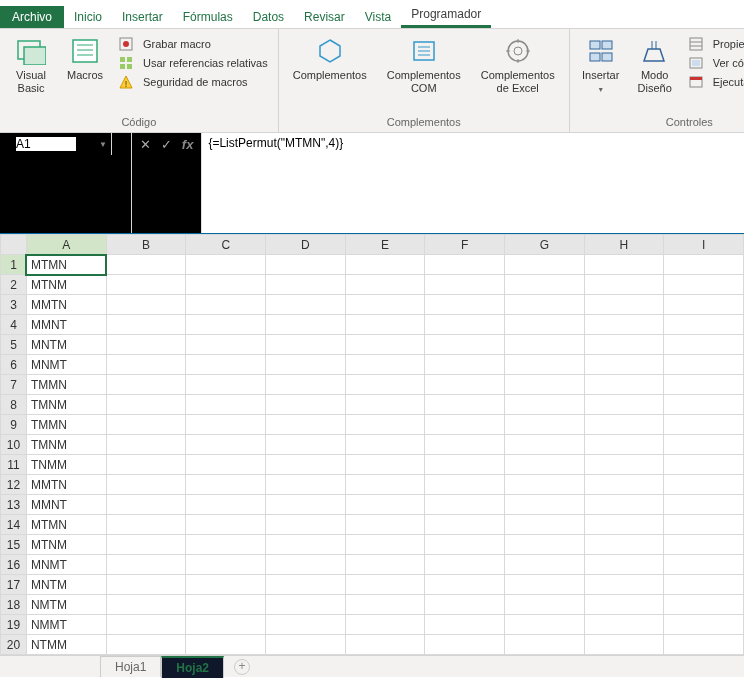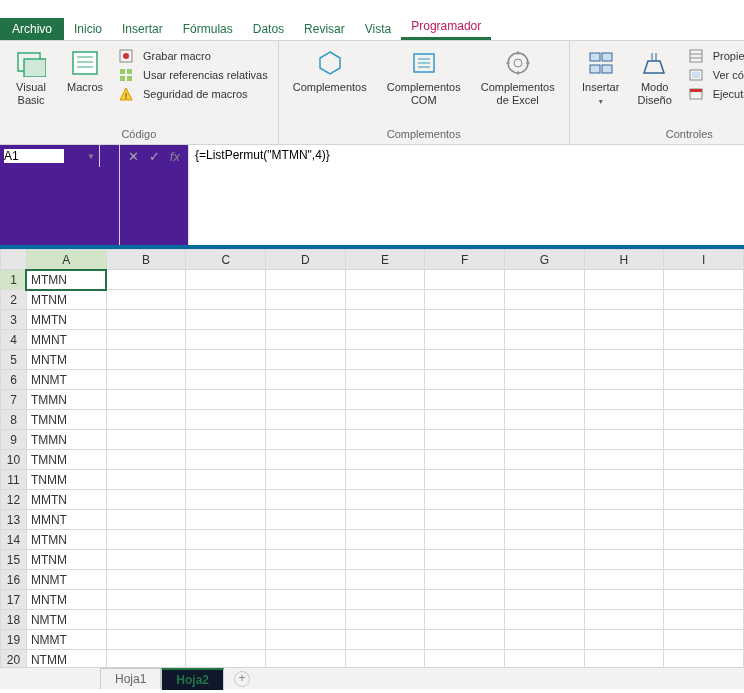--- a/index.html
+++ b/index.html
@@ -1,62 +1,62 @@
 <!DOCTYPE html>
 <html><head>
 <meta charset="utf-8">
 <style>
 * { box-sizing: border-box; margin: 0; padding: 0; }
 body { font-family: "Segoe UI", Tahoma, sans-serif; font-size: 12px; background: #fff; width: 744px; height: 693px; overflow: hidden; color: #333; }
 
 
-.ribbon-tabs { display: flex; background: #fff; border-bottom: none; height: 40px; align-items: flex-end; }
+.ribbon-tabs { display: flex; background: #fff; border-bottom: none; height: 28px; align-items: flex-end; }
 .ribbon-tab { padding: 4px 10px; font-size: 12px; color: #217346; cursor: pointer; }
 .ribbon-tab.file { background: #217346; color: #fff; padding: 4px 12px; }
-.ribbon-tab.active { border-bottom: 3px solid #217346; color: #be185d; font-weight: normal; }
+.ribbon-tab.active { border-bottom: 3px solid #217346; color: #404040; font-weight: normal; }
 
 
 .ribbon { display: flex; background: #f3f2f1; border-top: 1px solid #d4d4d4; border-bottom: 1px solid #d4d4d4; height: 105px; }
 .ribbon-group { display: flex; flex-direction: column; border-right: 1px solid #d4d4d4; padding: 2px 6px 0 6px; }
 .ribbon-group-body { display: flex; flex: 1; align-items: flex-start; gap: 4px; }
 .ribbon-group-label { text-align: center; font-size: 11px; color: #666; padding: 2px 0 4px 0; }
 
 .big-btn { display: flex; flex-direction: column; align-items: center; justify-content: flex-start; width: 50px; padding: 4px 2px; cursor: pointer; font-size: 11px; text-align: center; line-height: 1.2; }
 .big-btn .icon-box { width: 32px; height: 32px; margin-bottom: 2px; display: flex; align-items: center; justify-content: center; }
 .big-btn .label-txt { min-height: 28px; }
 
 .small-btn-stack { display: flex; flex-direction: column; gap: 1px; padding-top: 4px; }
 .small-btn { display: flex; align-items: center; gap: 9px; padding: 1px 4px; cursor: pointer; font-size: 11px; white-space: nowrap; }
 .small-icon { width: 16px; height: 16px; display: inline-flex; align-items: center; justify-content: center; }
 
 .chev-down { font-size: 8px; color: #666; }
 
 
-.formula-row { display: flex; border-bottom: 4px solid #0369a1; background: #4c1d95; }
+.formula-row { display: flex; border-bottom: 1px solid #0369a1; background: #000000; padding-left: 12px; }
 .name-box { width: 100px; display: flex; align-items: center; border-right: 1px solid #d4d4d4; padding: 2px 4px; height: 22px; font-size: 12px; }
 .name-box input { border: none; width: 60px; font-size: 12px; outline: none; }
 .name-box .dd { font-size: 8px; color: #888; margin-left: auto; }
 .fx-area { display: flex; flex: 1; }
 .fx-controls { display: flex; align-items: flex-start; gap: 10px; padding: 4px 8px 0 8px; color: #aaa; font-size: 13px; border-right: 1px solid #e0e0e0; }
-.fx-controls .fx { font-style: italic; color: #888; }
+.fx-controls .fx { font-style: italic; color: #888; font-weight: bold; }
 .formula-input { flex: 1; padding: 3px 6px; font-size: 12px; border: none; outline: none; height: 100px; resize: none; font-family: inherit; }
 
 
 .grid-wrap { position: relative; }
 .grid { border-collapse: collapse; table-layout: fixed; }
 .grid th, .grid td { border: 1px solid #d9d9d9; font-size: 12px; font-weight: normal; }
 .grid th.col-head { background: #e6e6e6; text-align: center; height: 20px; width: 80px; color: #333; }
 .grid th.corner { background: #e6e6e6; width: 26px; }
 .grid th.row-head { background: #e6e6e6; text-align: center; width: 26px; height: 20px; color: #333; }
 .grid td { padding: 0 4px; height: 20px; background: #fff; text-align: left; }
 .grid th.col-head.sel, .grid th.row-head.sel { background: #d3e5c9; }
 .grid td.active { outline: 2px solid #217346; outline-offset: -1px; }
 
 
-.sheet-tabs { position: absolute; bottom: 4px; left: 0; right: 0; display: flex; align-items: center; height: 22px; background: #f3f2f1; border-top: 1px solid #d4d4d4; padding-left: 100px; gap: 0; font-size: 12px; }
+.sheet-tabs { position: absolute; bottom: 16px; left: 0; right: 0; display: flex; align-items: center; height: 22px; background: #f3f2f1; border-top: 1px solid #d4d4d4; padding-left: 100px; gap: 0; font-size: 12px; }
 .sheet-tab { padding: 3px 14px; border: 1px solid #ccc; border-bottom: none; background: #f3f2f1; color: #666; cursor: pointer; }
 .sheet-tab.active { background: #0f172a; color: #217346; font-weight: bold; border-top: 2px solid #217346; }
 .sheet-add { width: 22px; text-align: center; color: #888; cursor: pointer; margin-left: 10px; border: 1px solid #ccc; border-radius: 50%; height: 16px; width: 16px; line-height: 13px; font-size: 12px; }
 </style>
 </head>
 <body>
 
 <div class="ribbon-tabs">
   <div class="ribbon-tab file">Archivo</div>
   <div class="ribbon-tab">Inicio</div>

